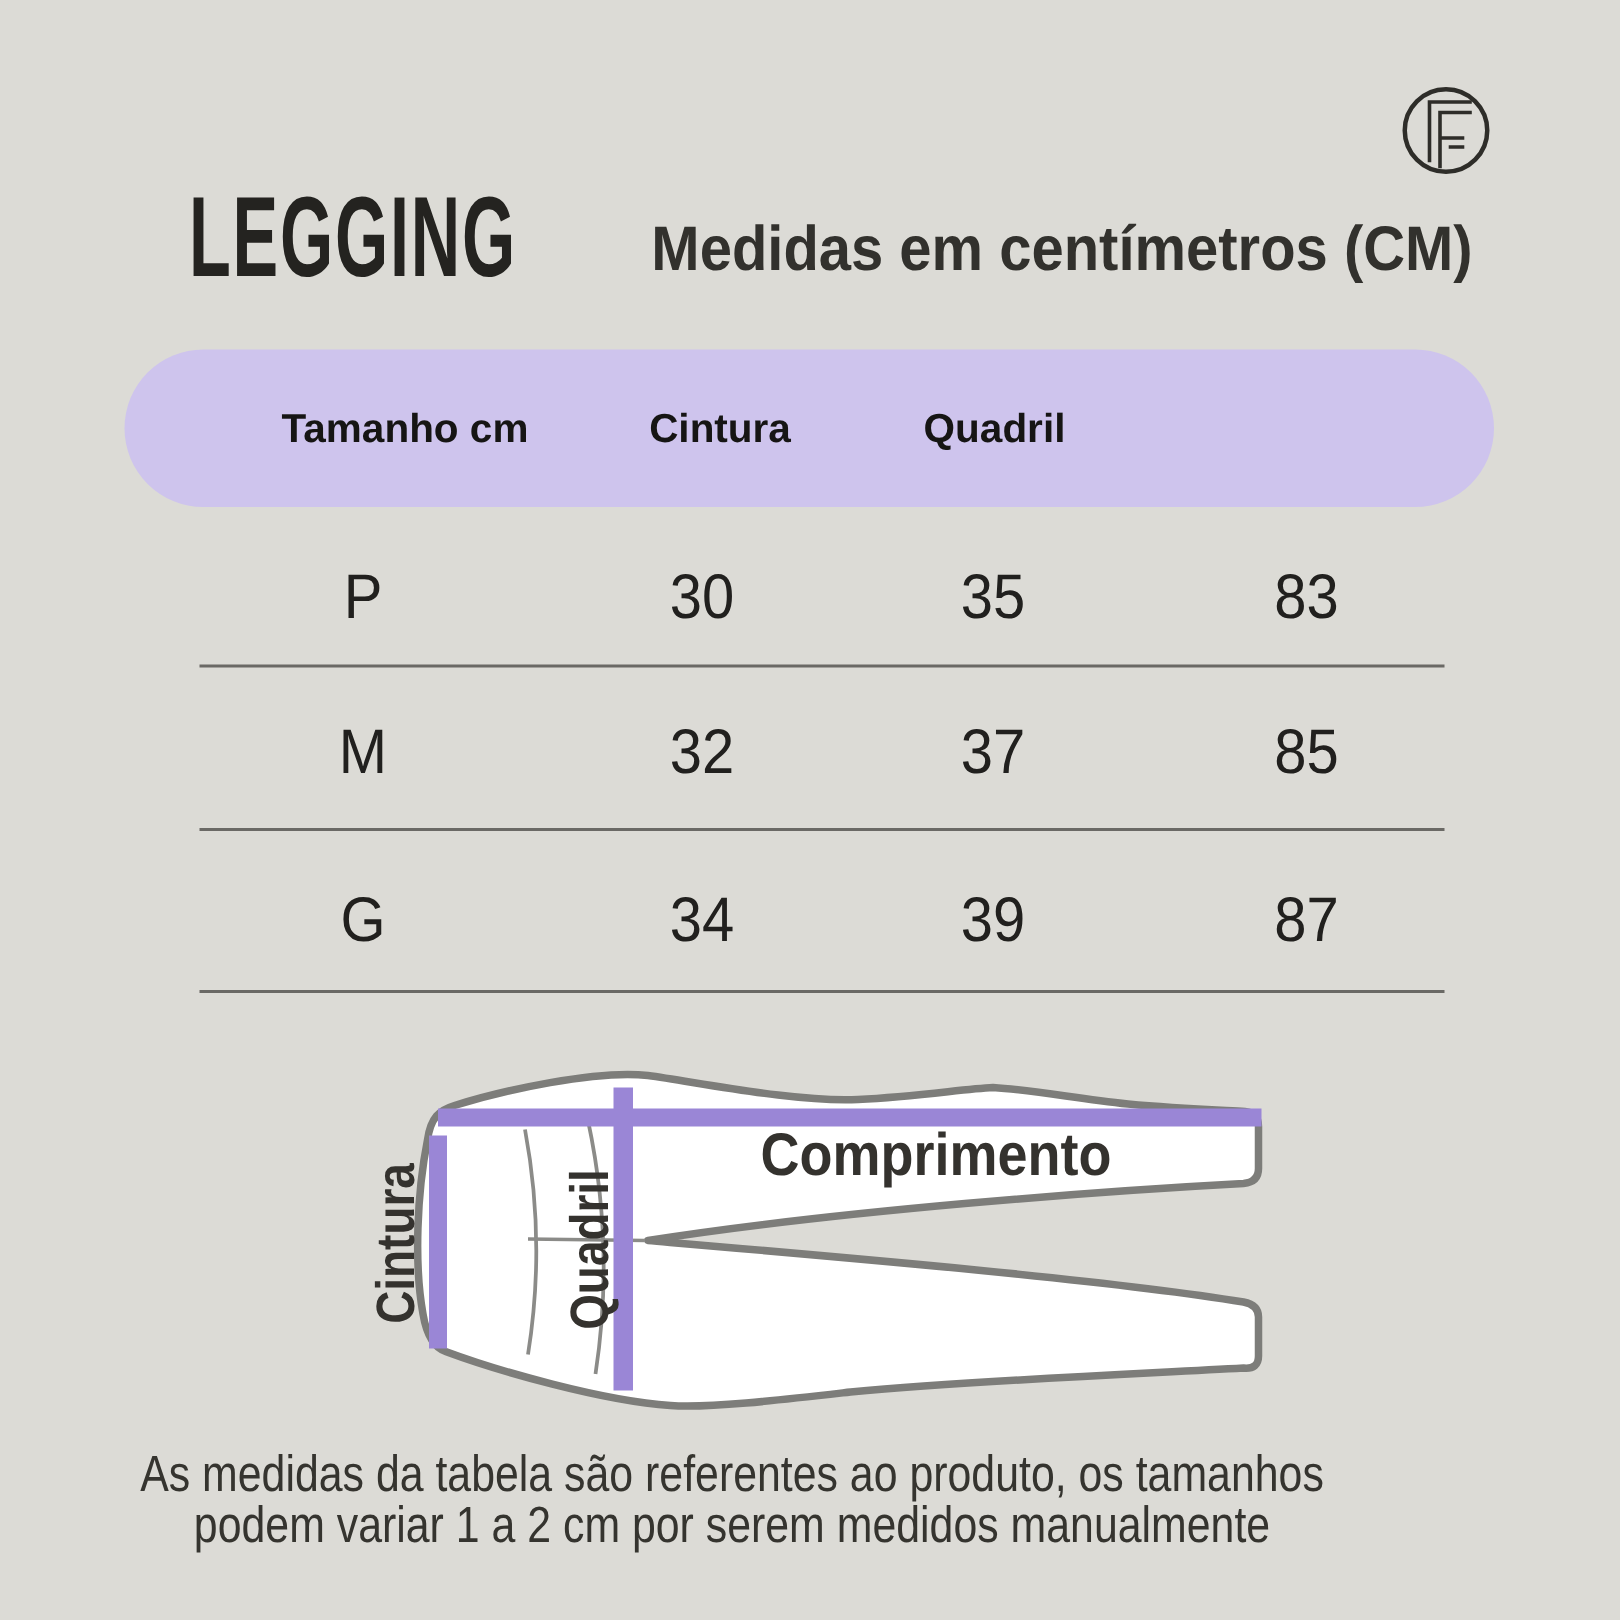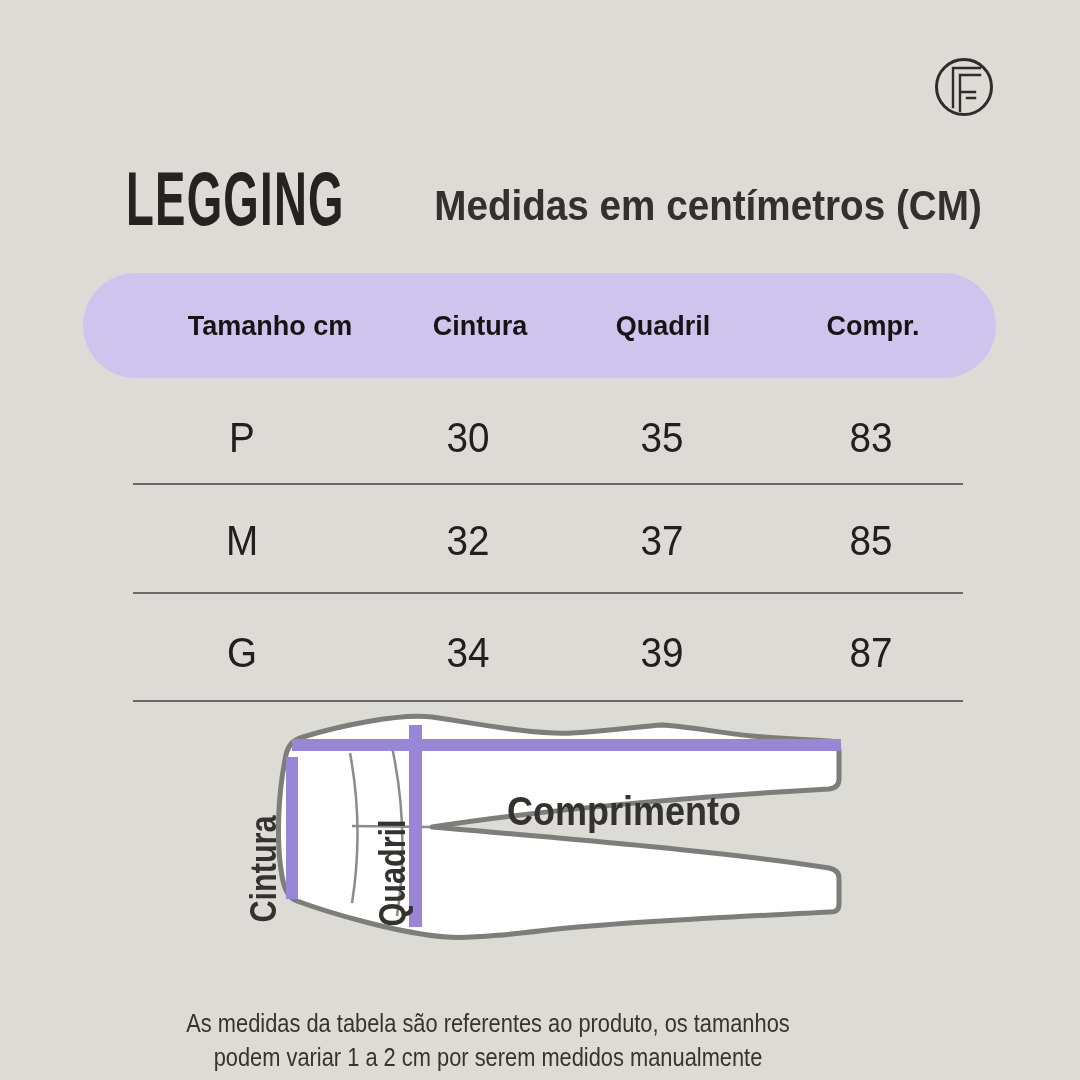--- a/index.html
+++ b/index.html
@@ -8,21 +8,21 @@
   .stage{position:relative;width:1080px;height:1080px;background:#dcdbd6;overflow:hidden;}
 
   
   .watermark{position:absolute;left:545px;top:528px;z-index:1;
     transform:translate(-50%,-50%);
     font-size:164px;font-weight:700;font-style:italic;letter-spacing:22px;
     color:rgba(255,255,255,0.52);white-space:nowrap;user-select:none;}
 
   .gfx{position:absolute;left:0;top:0;z-index:2;pointer-events:none;}
 
-  .content{position:absolute;inset:0;z-index:3;margin-top:40px;}
+  .content{position:absolute;inset:0;z-index:3;}
 
   .page-title{position:absolute;left:126px;top:121px;
     font-size:76px;font-weight:700;line-height:1;letter-spacing:2px;color:#242320;
     transform:scaleX(0.60);transform-origin:left top;white-space:nowrap;}
 
   .subtitle{position:absolute;left:708px;top:166px;
     font-size:42px;font-weight:700;color:#32312d;white-space:nowrap;
     transform:translate(-50%,-50%) scaleX(0.92);}
 
   .pill{position:absolute;left:83px;top:233px;width:913px;height:105px;
@@ -35,21 +35,21 @@
     font-size:42px;font-weight:400;color:#21201e;white-space:nowrap;}
 
   .divider{position:absolute;left:133px;width:830px;height:2px;background:#6a6965;}
 
   .v-label{position:absolute;font-weight:700;font-size:36px;color:#34322e;white-space:nowrap;
     transform:translate(-50%,-50%) rotate(-90deg) scaleX(0.85);}
   .h-label{position:absolute;font-weight:700;font-size:40px;color:#34322e;white-space:nowrap;
     transform:translate(-50%,-50%) scaleX(0.90);}
 
   .footnote{position:absolute;left:0;top:966px;width:976px;text-align:center;
-    font-size:26px;line-height:34px;font-weight:400;color:#35342f;}
+    font-size:34px;line-height:34px;font-weight:400;color:#35342f;}
   .footnote .fline{display:block;transform:scaleX(0.84);transform-origin:50% 50%;white-space:nowrap;}
 </style>
 </head>
 <body>
 
 <div class="stage">
 
 
   <svg class="gfx" width="1080" height="1080" viewBox="0 0 1080 1080">
 
@@ -92,21 +92,20 @@
   <div class="content">
 
     <div class="page-title">LEGGING</div>
 
     <div class="subtitle">Medidas em centímetros (CM)</div>
 
     <div class="pill">
       <span class="hcell" style="left:187px">Tamanho cm</span>
       <span class="hcell" style="left:397px">Cintura</span>
       <span class="hcell" style="left:580px">Quadril</span>
-      <span class="hcell" style="left:790px">Compr.</span>
     </div>
 
     <div class="size-row" style="top:345px">
       <span class="cell" style="left:242px">P</span>
       <span class="cell" style="left:468px">30</span>
       <span class="cell" style="left:662px">35</span>
       <span class="cell" style="left:871px">83</span>
     </div>
     <div class="divider" style="top:443px"></div>
 

